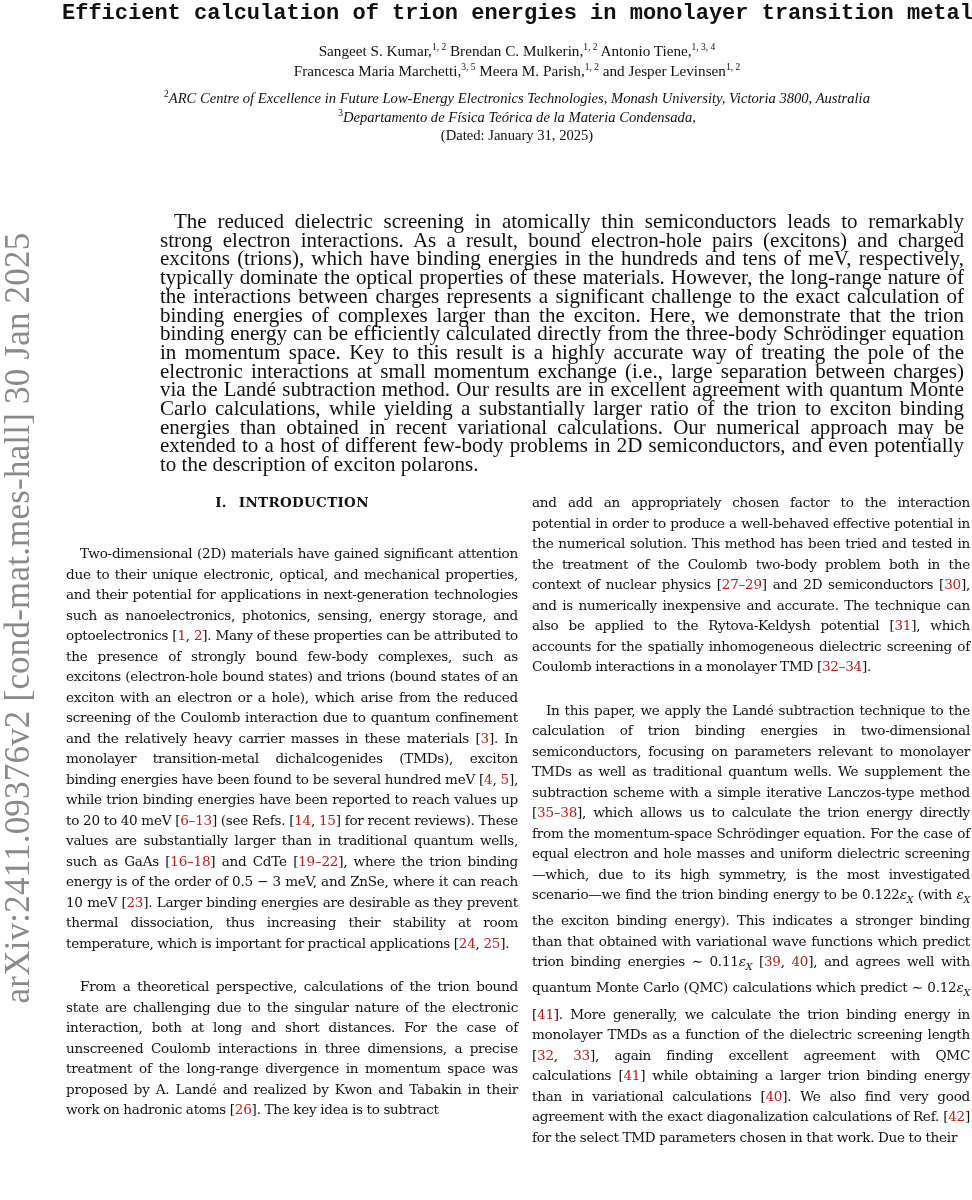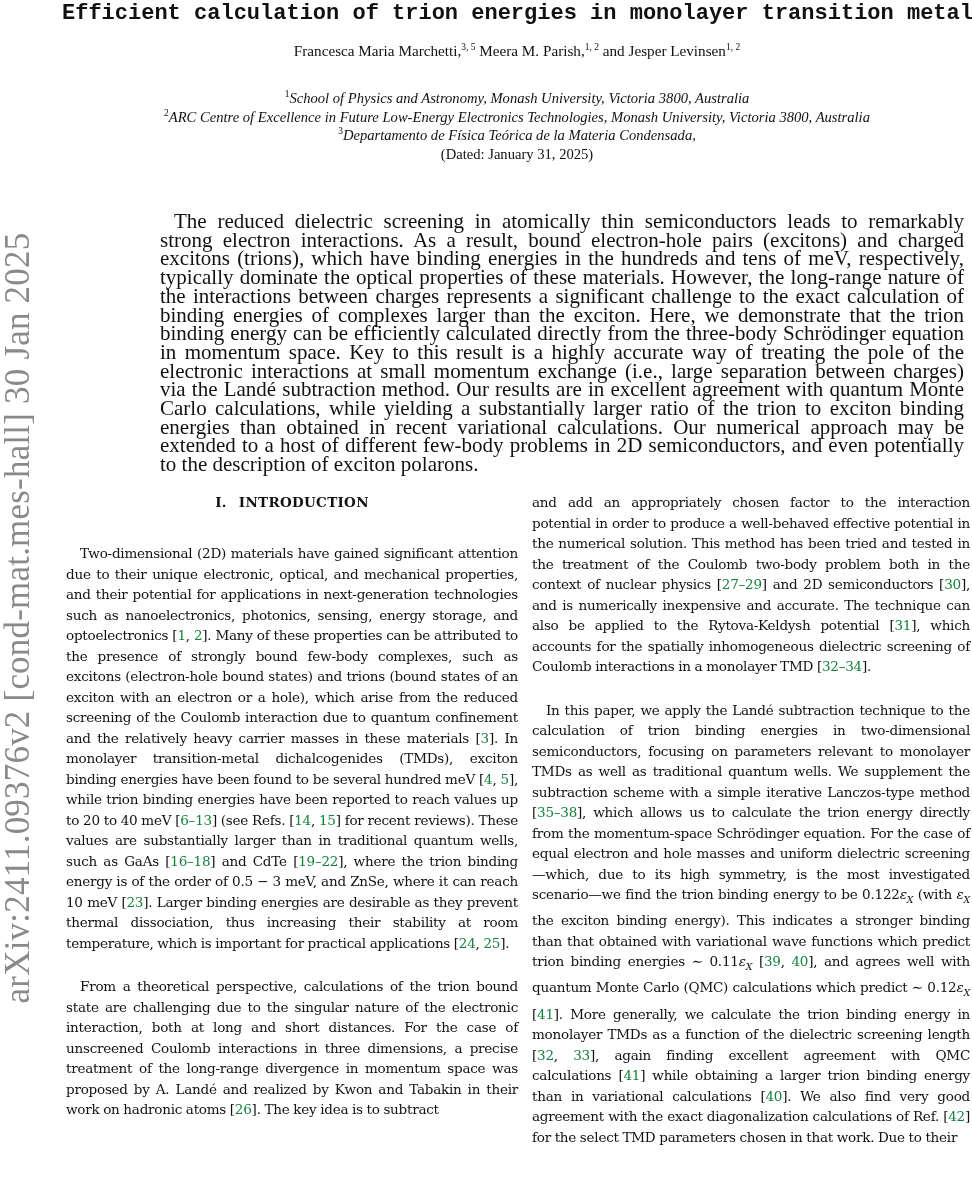--- a/index.html
+++ b/index.html
@@ -50,40 +50,44 @@
   #col-left { left: 66px; width: 452px; }
   #col-right { left: 532px; width: 438px; top: 492px; }
   .section-heading {
     text-align: center; font-weight: bold; font-size: 13.5px;
     margin: 0 0 31px 0; line-height: 20px; letter-spacing: 0.3px;
   }
   .section-heading .num { margin-right: 12px; }
   .para { margin: 0; text-indent: 14px; }
   .para.noindent { text-indent: 0; }
   .para + .para { margin-top: 23px; }
-  .cite { color: #15803d; }
+  .cite { color: #b91c1c; }
   .math { font-style: italic; }
 </style>
 </head>
 <body>
 
 <div id="arxiv-stamp">arXiv:2411.09376v2  [cond-mat.mes-hall]  30 Jan 2025</div>
 
 <div id="title">Efficient calculation of trion energies in monolayer transition metal dichalcogenides</div>
 
 <div id="authors">
   <div>
+    <span>Sangeet S. Kumar,</span><sup>1, 2</sup>
+    <span>Brendan C. Mulkerin,</span><sup>1, 2</sup>
+    <span>Antonio Tiene,</span><sup>1, 3, 4</sup>
+  </div>
+  <div>
     <span>Francesca Maria Marchetti,</span><sup>3, 5</sup>
     <span>Meera M. Parish,</span><sup>1, 2</sup>
     <span>and Jesper Levinsen</span><sup>1, 2</sup>
   </div>
 </div>
 
 <div id="affiliations">
-  <div><sup>1</sup><span>School of Physics and Astronomy, Monash University, Victoria 3800, Australia</span></div>
   <div><sup>2</sup><span>ARC Centre of Excellence in Future Low-Energy Electronics Technologies, Monash University, Victoria 3800, Australia</span></div>
   <div><sup>3</sup><span>Departamento de Física Teórica de la Materia Condensada,</span></div>
   <div class="dated">(Dated: January 31, 2025)</div>
 </div>
 
 <div id="abstract">The reduced dielectric screening in atomically thin semiconductors leads to remarkably strong electron interactions. As a result, bound electron-hole pairs (excitons) and charged excitons (trions), which have binding energies in the hundreds and tens of meV, respectively, typically dominate the optical properties of these materials. However, the long-range nature of the interactions between charges represents a significant challenge to the exact calculation of binding energies of complexes larger than the exciton. Here, we demonstrate that the trion binding energy can be efficiently calculated directly from the three-body Schrödinger equation in momentum space. Key to this result is a highly accurate way of treating the pole of the electronic interactions at small momentum exchange (i.e., large separation between charges) via the Landé subtraction method. Our results are in excellent agreement with quantum Monte Carlo calculations, while yielding a substantially larger ratio of the trion to exciton binding energies than obtained in recent variational calculations. Our numerical approach may be extended to a host of different few-body problems in 2D semiconductors, and even potentially to the description of exciton polarons.</div>
 
 <div id="col-left" class="col">
   <div class="section-heading">
     <span class="num">I.</span><span>INTRODUCTION</span>

